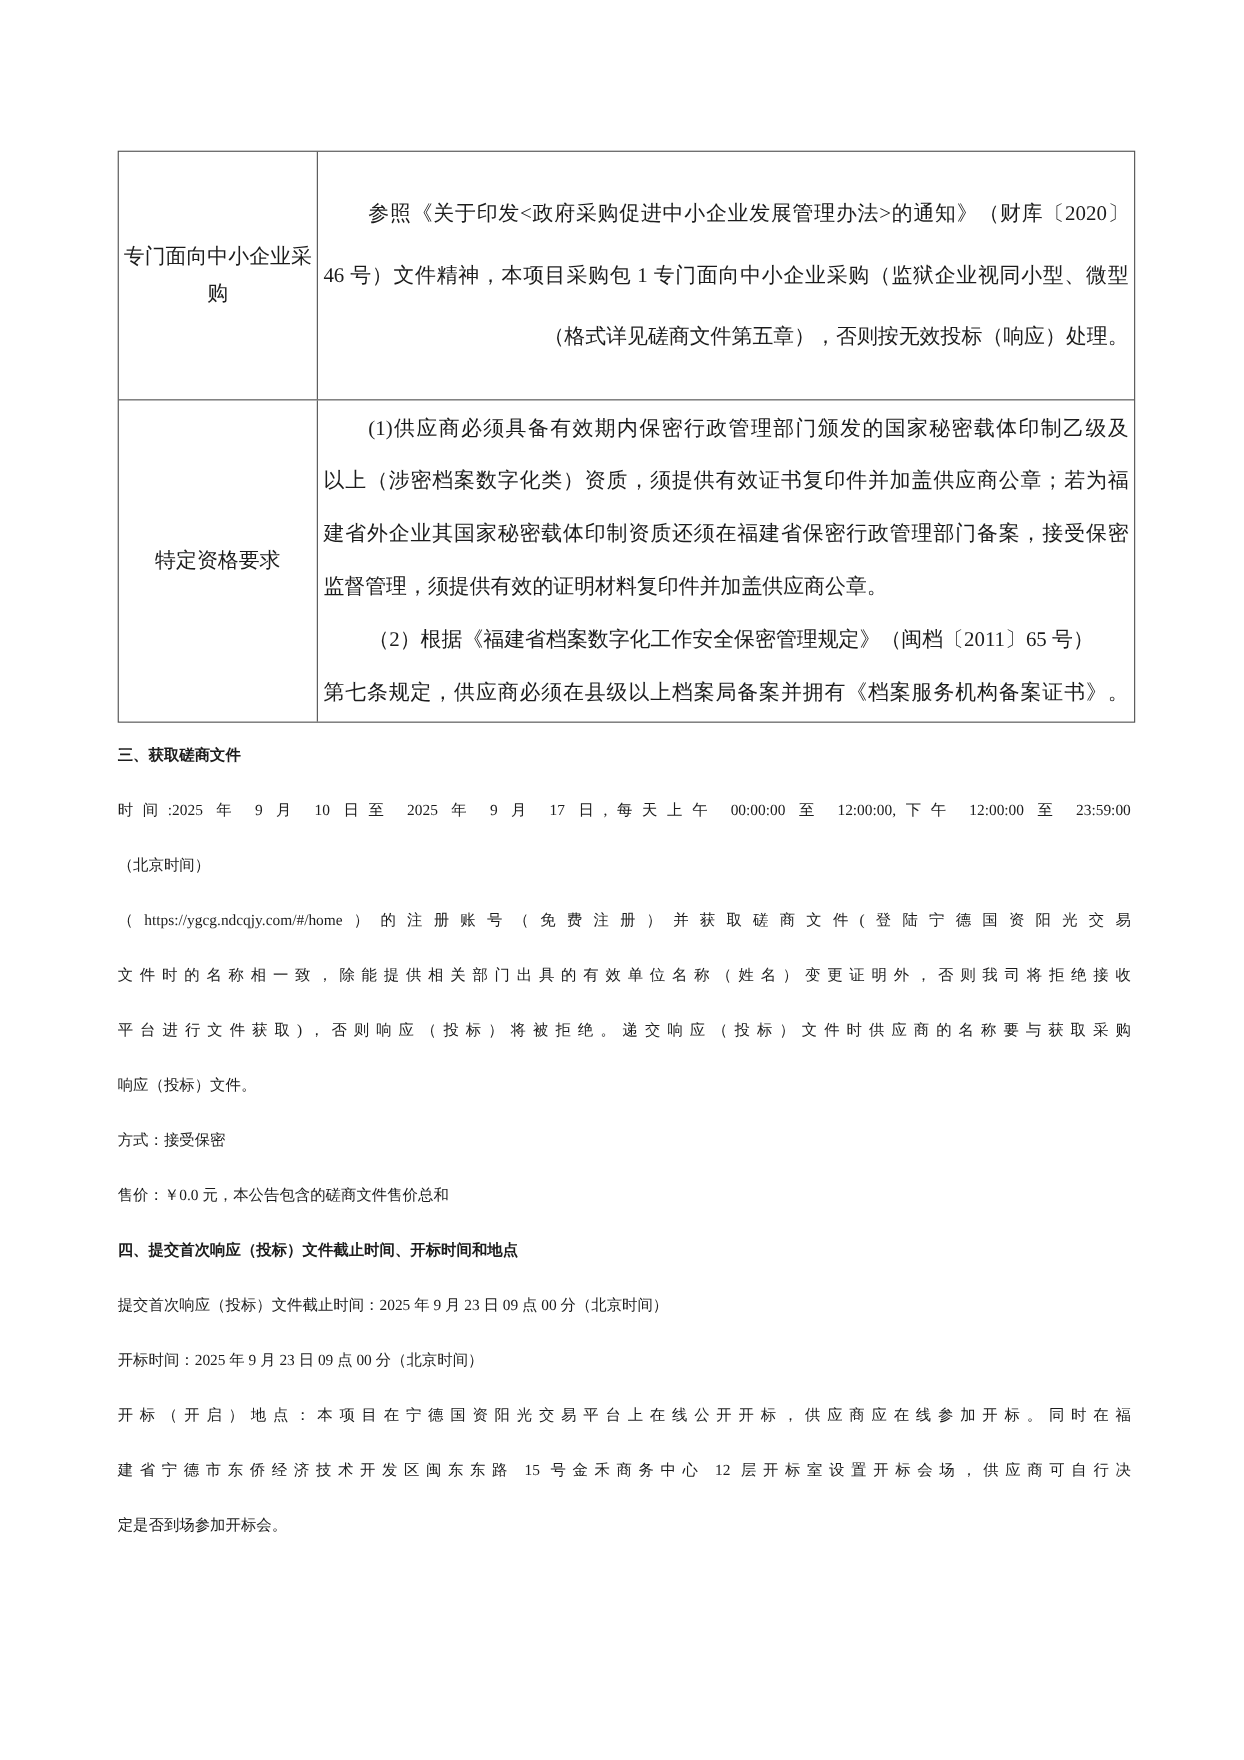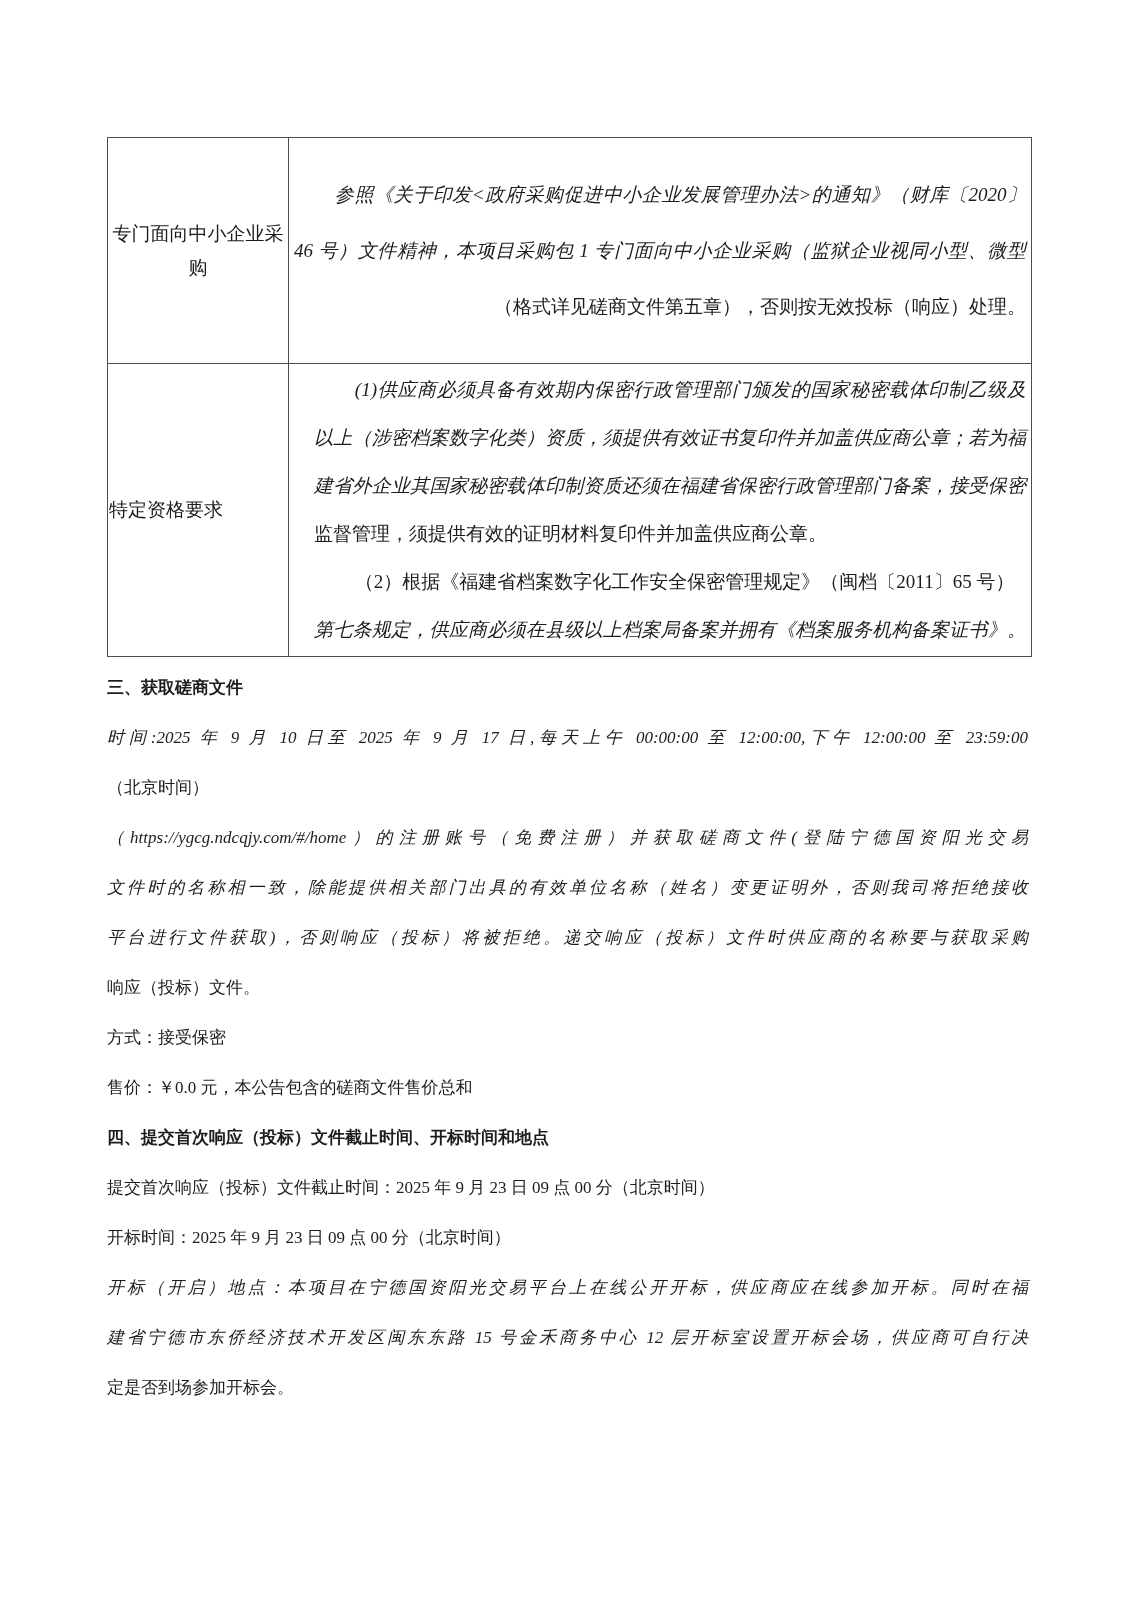--- a/index.html
+++ b/index.html
@@ -28,56 +28,55 @@
   }
   .trow { display: flex; box-sizing: border-box; }
   .trow.r1 { height: 225px; }
   .trow.r2 { height: 293px; border-top: 1.5px solid #4d4d4d; }
   .tlabel {
     width: 181px;
     box-sizing: border-box;
     border-right: 1.5px solid #4d4d4d;
     display: flex;
     align-items: center;
-    justify-content: flex-start;
+    justify-content: center;
     text-align: center;
     font-size: 19px;
     line-height: 34px;
     padding: 0 1px;
   }
   .tcontent {
     flex: 1;
     box-sizing: border-box;
     display: flex;
     flex-direction: column;
     justify-content: center;
     padding: 0 5px;
     font-size: 19px;
   }
   .r1 .cl { line-height: 56px; text-align: right; }
-  .r2 .cl { line-height: 48px; margin-left: 20px; }
+  .r2 .cl { line-height: 48px; }
 
   
   .jfull {
     text-align: justify;
     text-align-last: justify;
     text-justify: inter-ideograph;
-    font-style: italic;
   }
   .indent { text-indent: 2.15em; }
 
   
   .doc-body {
     position: absolute;
     left: 107px;
     top: 663px;
     width: 921px;
   }
   .line {
-    font-size: 17px;
+    font-size: 14px;
     line-height: 50px;
     white-space: normal;
   }
   .heading { font-weight: bold; }
 </style>
 </head>
 <body>
 
 <div class="page">
 

